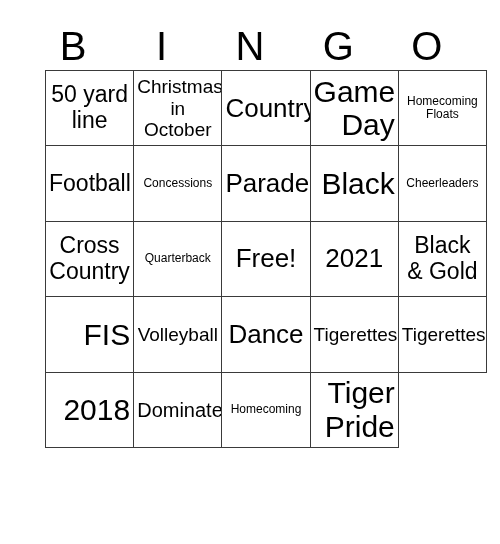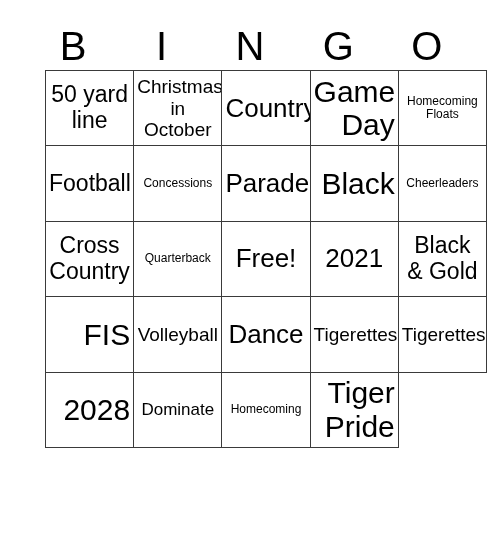--- a/index.html
+++ b/index.html
@@ -78,21 +78,21 @@
     line-height: 1.12;
     color: #000000;
     white-space: pre-line;
     word-break: normal;
   }
 
   
   .fs-xxl .cell-text { font-size: 30px; text-align: right; }
   .fs-xl  .cell-text { font-size: 26px; }
   .fs-lg  .cell-text { font-size: 23px; }
-  .fs-md  .cell-text { font-size: 17px; }
+  .fs-md  .cell-text { font-size: 20px; }
   .fs-sm  .cell-text { font-size: 19px; }
   .fs-xs  .cell-text { font-size: 12px; }
 </style>
 </head>
 <body>
 
 <div id="card">
 
   <div id="header-row">
     <div class="header-letter">B</div>
@@ -164,21 +164,21 @@
       <div class="cell fs-xl">
         <span class="cell-text">Dance</span>
       </div>
       <div class="cell fs-sm">
         <span class="cell-text">Tigerettes</span>
       </div>
       <div class="cell fs-sm">
         <span class="cell-text">Tigerettes</span>
       </div>
       <div class="cell fs-xxl">
-        <span class="cell-text">2028</span>
+        <span class="cell-text">2018</span>
       </div>
       <div class="cell fs-md">
         <span class="cell-text">Dominate</span>
       </div>
       <div class="cell fs-xs">
         <span class="cell-text">Homecoming</span>
       </div>
       <div class="cell fs-xxl">
         <span class="cell-text">Tiger
 Pride</span>

